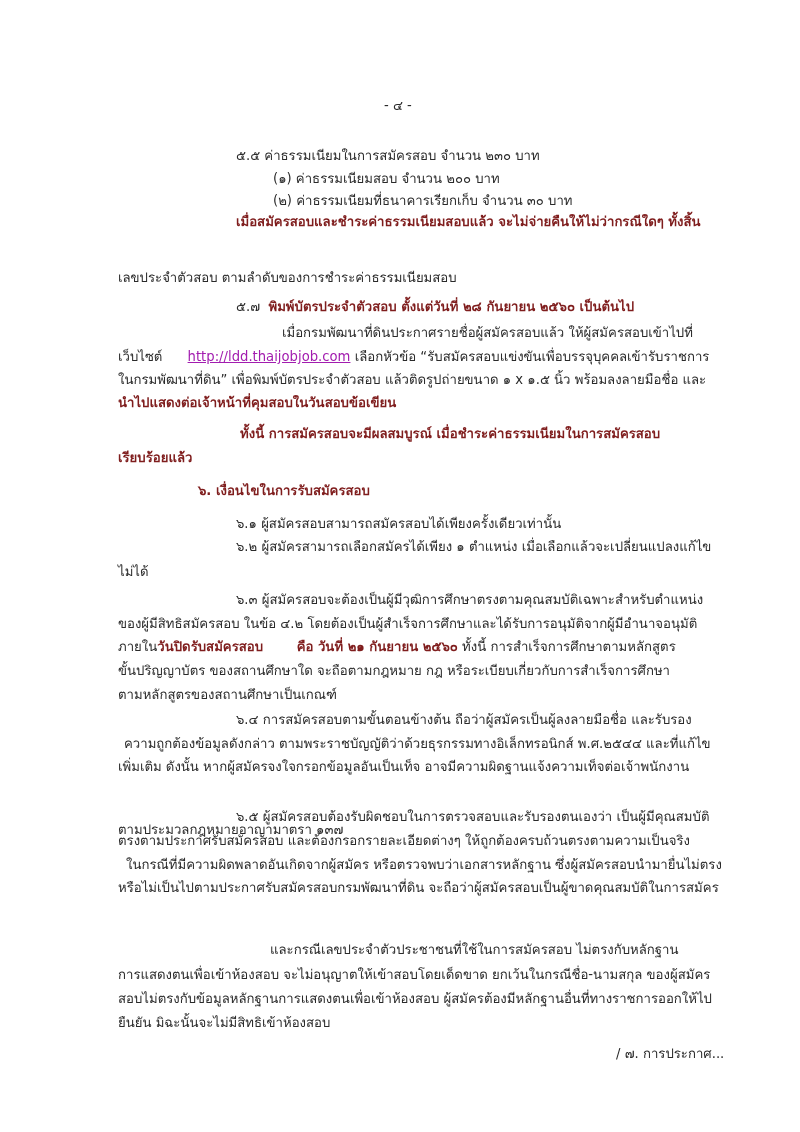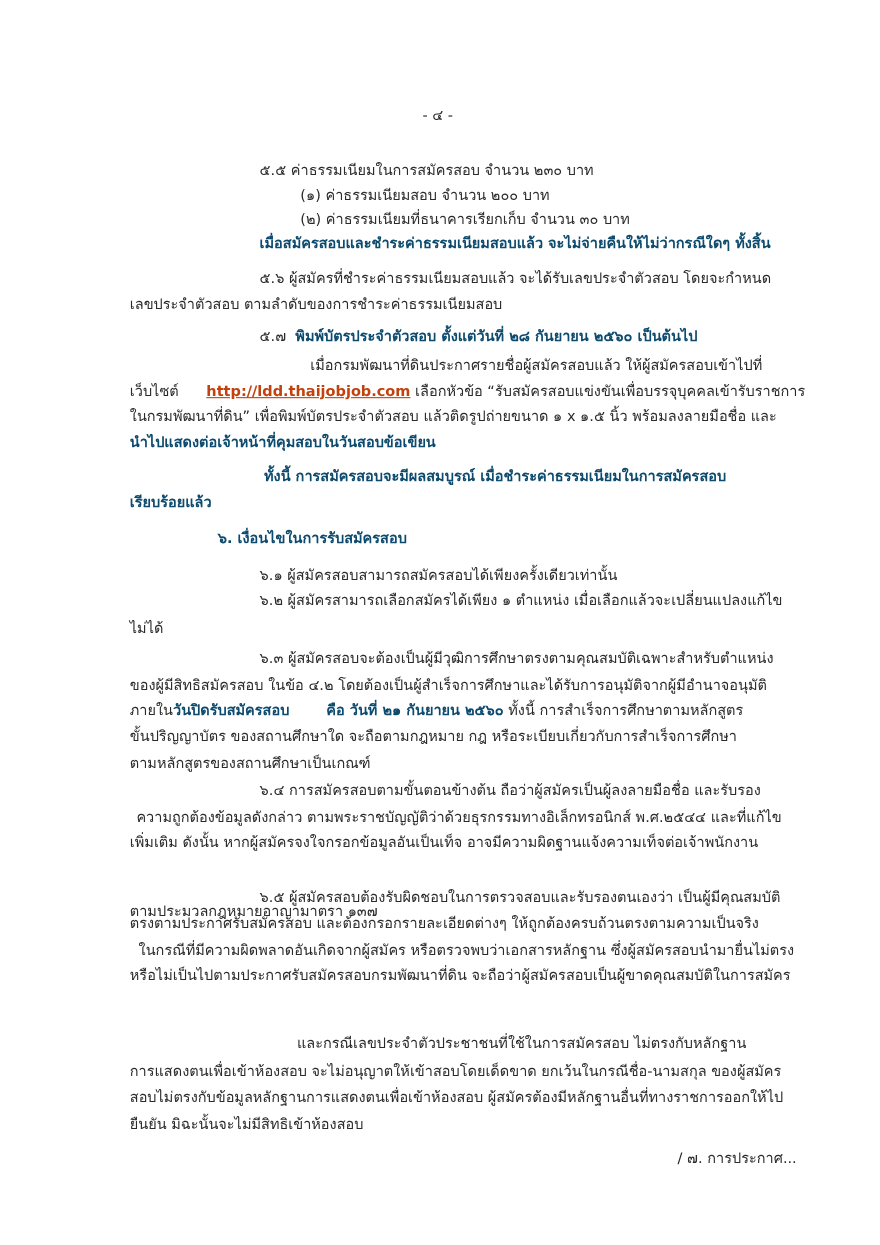--- a/index.html
+++ b/index.html
@@ -1,36 +1,35 @@
 <!DOCTYPE html>
 <html><head>
 <meta charset="utf-8">
 <style>
   html, body { margin: 0; padding: 0; background: #ffffff; }
   body { width: 800px; height: 1132px; position: relative; overflow: hidden;
          font-family: "DejaVu Sans", "Liberation Sans", sans-serif; color: #222; }
   .page { position: absolute; left: 0; top: 0; width: 800px; height: 1132px; background: #fff; }
   .ln { position: absolute; white-space: nowrap; font-size: 13.2px; line-height: 20px; color: #2a2a2a; }
-  .b { font-weight: bold; color: #0c4a6e; }
+  .b { font-weight: bold; color: #7f1d1d; }
   .u { }
-  .link { color: #c2410c; text-decoration: underline; font-weight: bold; }
+  .link { color: #a21caf; text-decoration: underline; }
 </style>
 </head>
 <body>
 
 <div class="page">
 
   <div class="ln" style="left:384px; top:96px;">- ๔ -</div>
 
   <div class="ln" style="left:236px; top:146px;">๕.๕  ค่าธรรมเนียมในการสมัครสอบ  จำนวน ๒๓๐ บาท</div>
   <div class="ln" style="left:273px; top:169px;">(๑)  ค่าธรรมเนียมสอบ  จำนวน ๒๐๐ บาท</div>
   <div class="ln" style="left:273px; top:191px;">(๒)  ค่าธรรมเนียมที่ธนาคารเรียกเก็บ  จำนวน ๓๐ บาท</div>
   <div class="ln b" style="left:236px; top:212px;">เมื่อสมัครสอบและชำระค่าธรรมเนียมสอบแล้ว จะไม่จ่ายคืนให้ไม่ว่ากรณีใดๆ ทั้งสิ้น</div>
 
-  <div class="ln" style="left:236px; top:244px;">๕.๖  ผู้สมัครที่ชำระค่าธรรมเนียมสอบแล้ว จะได้รับเลขประจำตัวสอบ โดยจะกำหนด</div>
   <div class="ln" style="left:118px; top:268px;">เลขประจำตัวสอบ ตามลำดับของการชำระค่าธรรมเนียมสอบ</div>
 
   <div class="ln" style="left:236px; top:297px;">
     <span>๕.๗</span>&nbsp;&nbsp;<span class="b">พิมพ์บัตรประจำตัวสอบ ตั้งแต่วันที่ ๒๘ กันยายน ๒๕๖๐ เป็นต้นไป</span>
   </div>
   <div class="ln" style="left:282px; top:323px;">เมื่อกรมพัฒนาที่ดินประกาศรายชื่อผู้สมัครสอบแล้ว ให้ผู้สมัครสอบเข้าไปที่</div>
   <div class="ln" style="left:118px; top:347px;">
     <span>เว็บไซต์</span>&nbsp;&nbsp;&nbsp;&nbsp;&nbsp;&nbsp;<span class="link">http://ldd.thaijobjob.com</span>&nbsp;<span>เลือกหัวข้อ “รับสมัครสอบแข่งขันเพื่อบรรจุบุคคลเข้ารับราชการ</span>
   </div>
   <div class="ln" style="left:118px; top:370px;">ในกรมพัฒนาที่ดิน” เพื่อพิมพ์บัตรประจำตัวสอบ แล้วติดรูปถ่ายขนาด ๑ x ๑.๕ นิ้ว พร้อมลงลายมือชื่อ และ</div>

